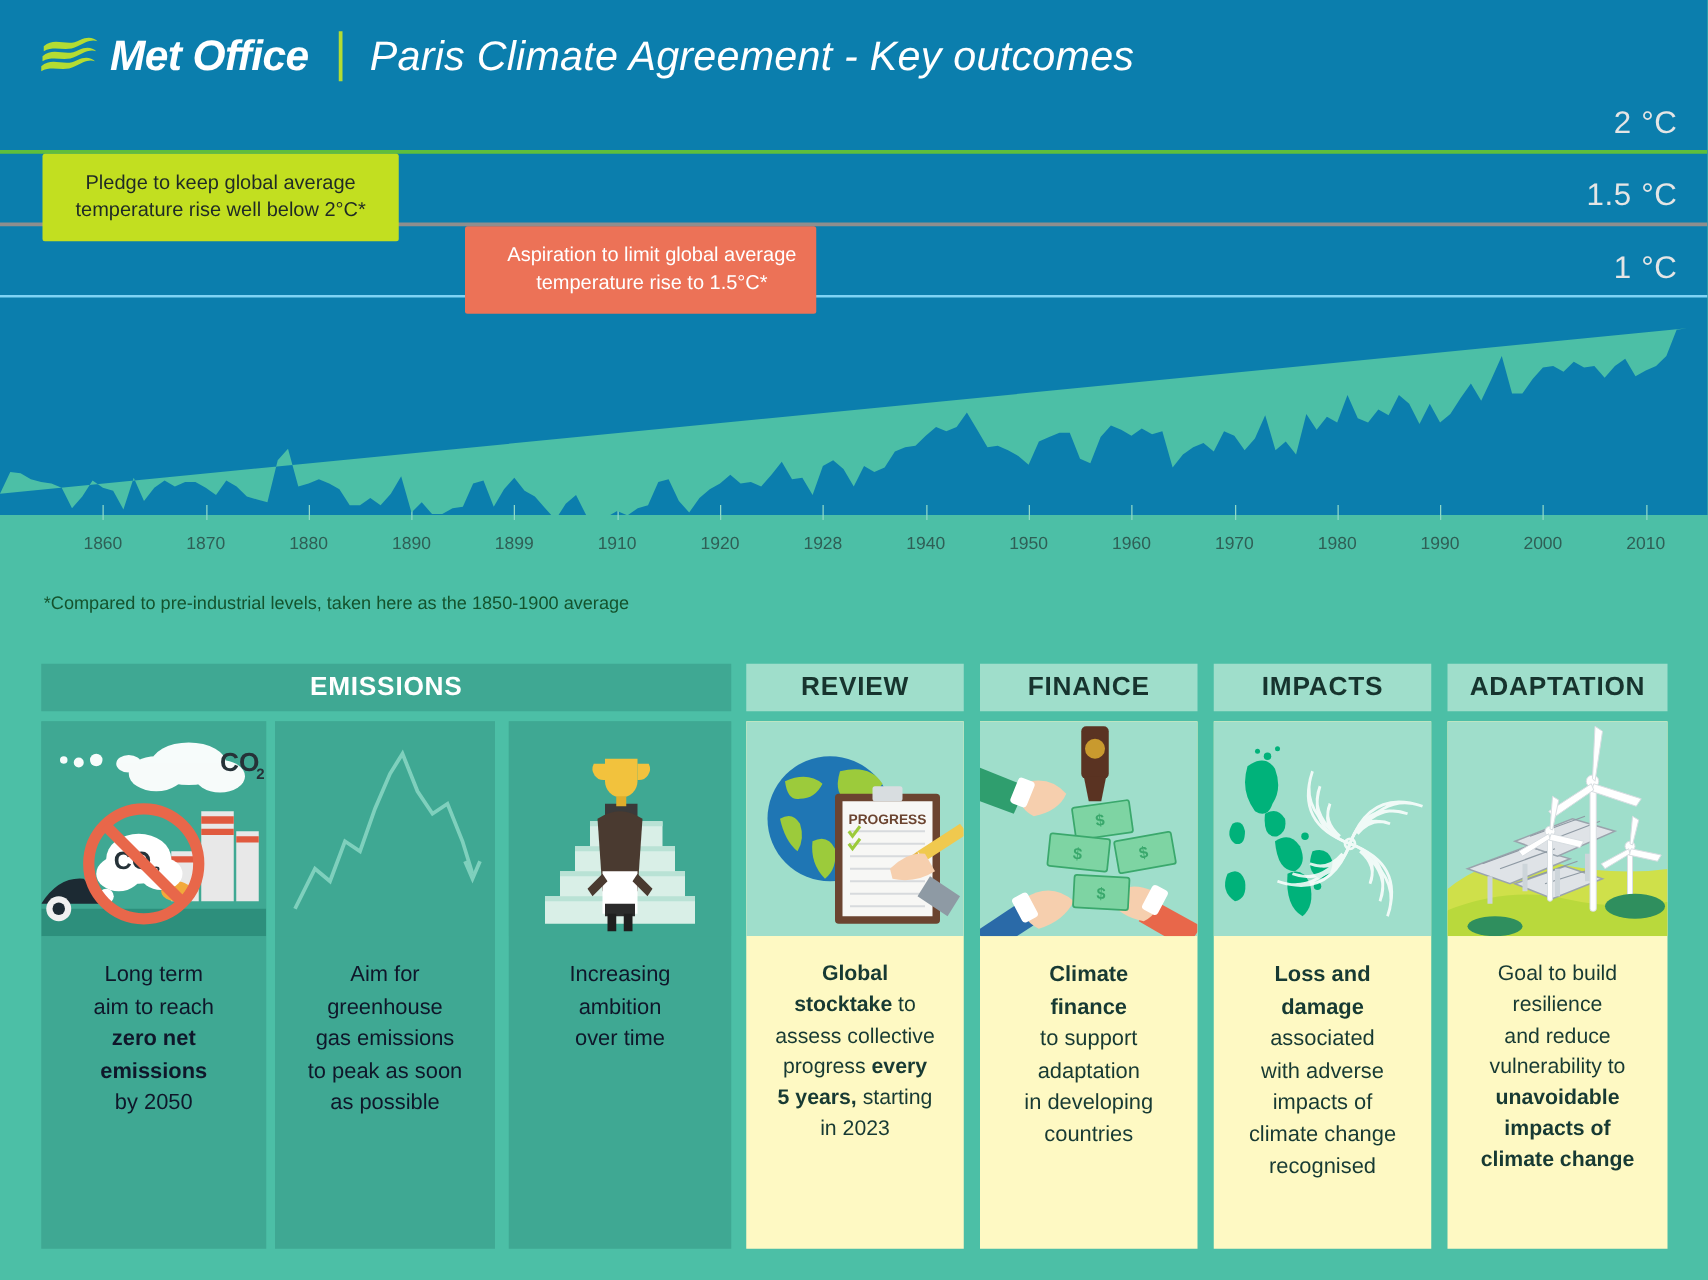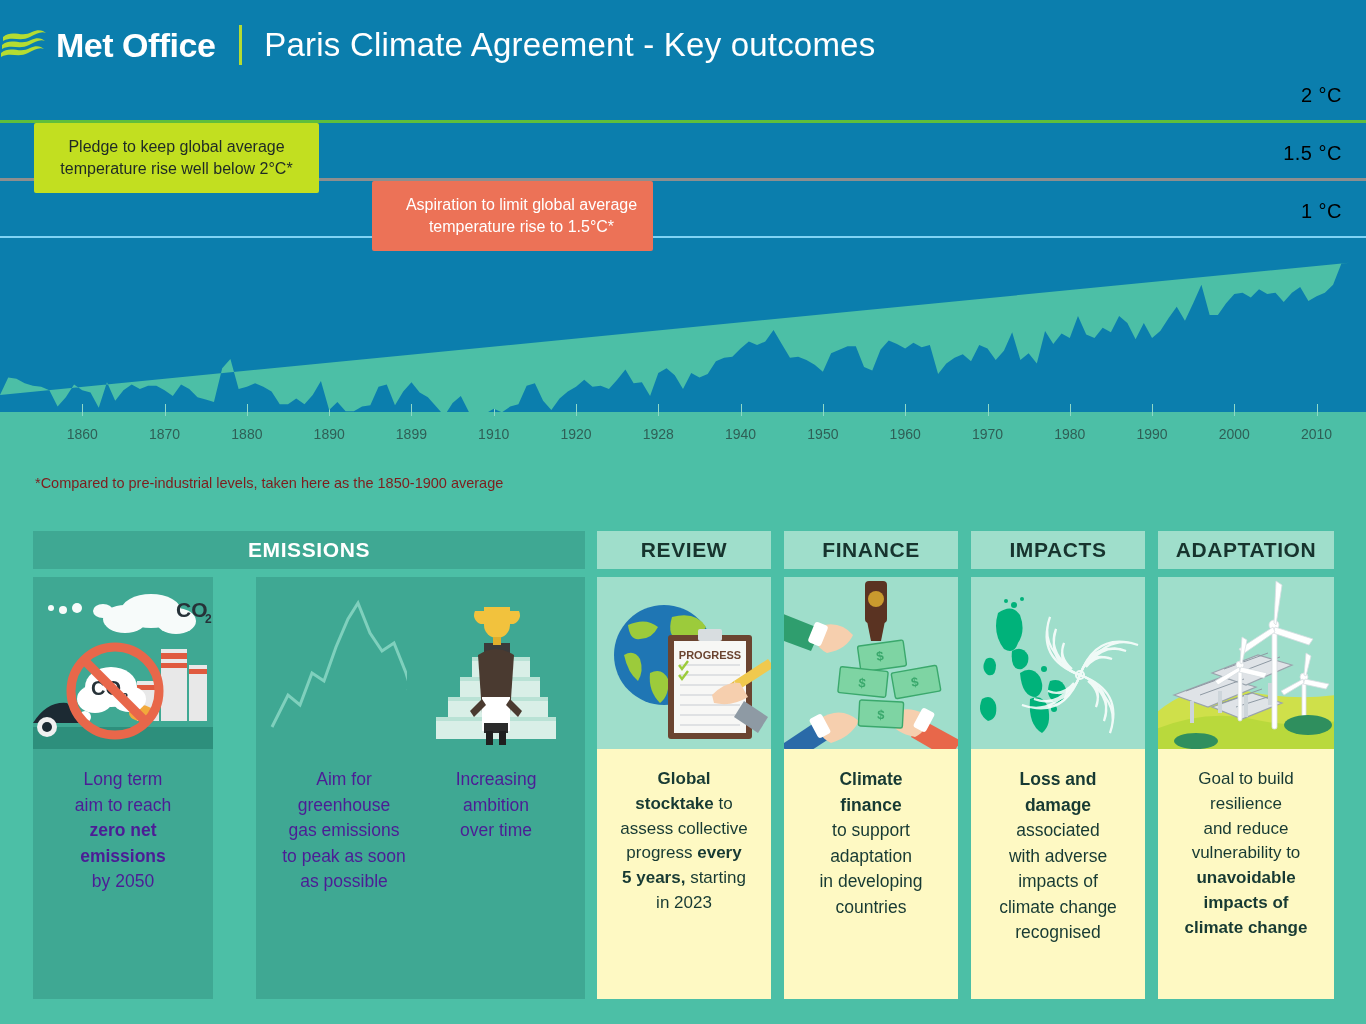--- a/index.html
+++ b/index.html
@@ -12,22 +12,23 @@
   }
   .page{position:relative;width:1366px;height:1024px;}
 
   
   .chart-area{
     position:absolute;left:0;top:0;width:1366px;height:412px;
     background:#0b7ead;overflow:hidden;
   }
   .header{
     position:absolute;left:0;top:0;width:1366px;height:90px;
-    display:flex;align-items:center;box-sizing:border-box;
+    display:flex;align-items:center;padding-left:32px;box-sizing:border-box;
     z-index:9;
+    font-style:italic;
   }
   .logo-wrap{display:flex;align-items:center;}
   .logo-mark{width:48px;height:34px;margin-right:8px;flex:0 0 auto;}
   .logo-text{
     color:#ffffff;font-size:34px;font-weight:bold;letter-spacing:-0.5px;
     line-height:1;white-space:nowrap;
   }
   .title-sep{
     width:3px;height:40px;background:#b4dc32;margin:0 22px 0 24px;flex:0 0 auto;
   }
@@ -36,21 +37,21 @@
     letter-spacing:0.2px;
   }
 
   
   .gridline{position:absolute;left:0;width:1366px;height:3px;z-index:4;}
   .gridline.g2   {top:120px;background:#5fbe3c;}
   .gridline.g15  {top:178px;background:#8e8e8e;}
   .gridline.g1   {top:236px;background:#7fd3f5;height:2px;}
 
   .temp-label{
-    position:absolute;right:24px;color:#000000;font-size:20px;z-index:6;
+    position:absolute;right:24px;color:#e5e5e5;font-size:25px;z-index:6;
     letter-spacing:0.5px;
   }
   .temp-label.t2  {top:84px;}
   .temp-label.t15 {top:142px;}
   .temp-label.t1  {top:200px;}
 
   
   .callout{
     position:absolute;z-index:8;box-sizing:border-box;text-align:center;
     font-size:16px;line-height:1.38;padding:13px 14px;border-radius:2px;
@@ -71,21 +72,21 @@
     background:#4cbfa6;
   }
   .tick{position:absolute;top:-8px;width:1px;height:12px;background:#8fd9c7;}
   .tick-label{
     position:absolute;top:14px;transform:translateX(-50%);
     color:#2f5f56;font-size:14px;white-space:nowrap;
   }
   .note{
     position:absolute;top:63px;font-size:14.5px;white-space:nowrap;
   }
-  .note.left{left:35px;color:#7f1d1d;text-align:center;}
+  .note.left{left:35px;color:#14532d;text-align:center;}
   .note.right{right:30px;color:#e6f6f1;}
 
   
   .sections{
     position:absolute;left:0;top:512px;width:1366px;height:512px;
   }
   .col-head{
     position:absolute;top:19px;height:38px;
     display:flex;align-items:center;justify-content:center;
     font-size:21px;font-weight:bold;letter-spacing:0.6px;
@@ -100,21 +101,21 @@
   }
   .card.dark{background:#3fa893;}
   .card.light{background:#fef9c3;}
   .card-illus{position:absolute;left:0;top:0;width:100%;height:172px;overflow:hidden;}
   .card-illus svg{display:block;width:100%;height:100%;}
   .card-text{
     position:absolute;left:0;right:0;top:190px;
     text-align:center;font-size:17.5px;line-height:1.46;
     padding:0 10px;box-sizing:border-box;
   }
-  .card.dark .card-text{color:#4c1d95;}
+  .card.dark .card-text{color:#0f172a;}
   .card.light .card-text{color:#173a33;}
   .card-text b{font-weight:bold;}
   .card-text.small{font-size:17px;}
 </style>
 </head>
 <body>
 
 <div class="page">
 
   <div class="chart-area">
@@ -228,21 +229,21 @@
       <circle cx="52" cy="140" r="6"></circle>
     </g>
     <text x="58" y="118" font-family="Liberation Sans, sans-serif" font-size="20" font-weight="bold" fill="#263238">CO</text>
     <text x="89" y="124" font-family="Liberation Sans, sans-serif" font-size="11" font-weight="bold" fill="#263238">2</text>
     <circle cx="82" cy="114" r="44" fill="none" stroke="#e8674a" stroke-width="9"></circle>
     <line x1="51" y1="83" x2="113" y2="145" stroke="#e8674a" stroke-width="9"></line>
   </svg>
         </div>
         <div class="card-text">Long term<br>aim to reach<br><b>zero net</b><br><b>emissions</b><br>by 2050</div>
       </div>
-      <div class="card dark" style="left: 220px; width: 176px; margin-left: 36px;">
+      <div class="card dark" style="left: 220px; width: 176px;">
         <div class="card-illus">
           <svg viewBox="0 0 180 172" preserveAspectRatio="xMidYMid slice">
     <rect width="180" height="172" fill="#3fa893"></rect>
     <path d="M18 150 L34 118 L46 128 L58 96 L70 104 L82 70 L94 42 L104 26 L116 56 L128 74 L140 66 L152 96 L160 122" fill="none" stroke="#7fd0bd" stroke-width="3"></path>
     <path d="M154 112 L160 126 L166 112" fill="none" stroke="#7fd0bd" stroke-width="3"></path>
   </svg>
         </div>
         <div class="card-text">Aim for<br>greenhouse<br>gas emissions<br>to peak as soon<br>as possible</div>
       </div>
       <div class="card dark" style="left: 407px; width: 178px;">

